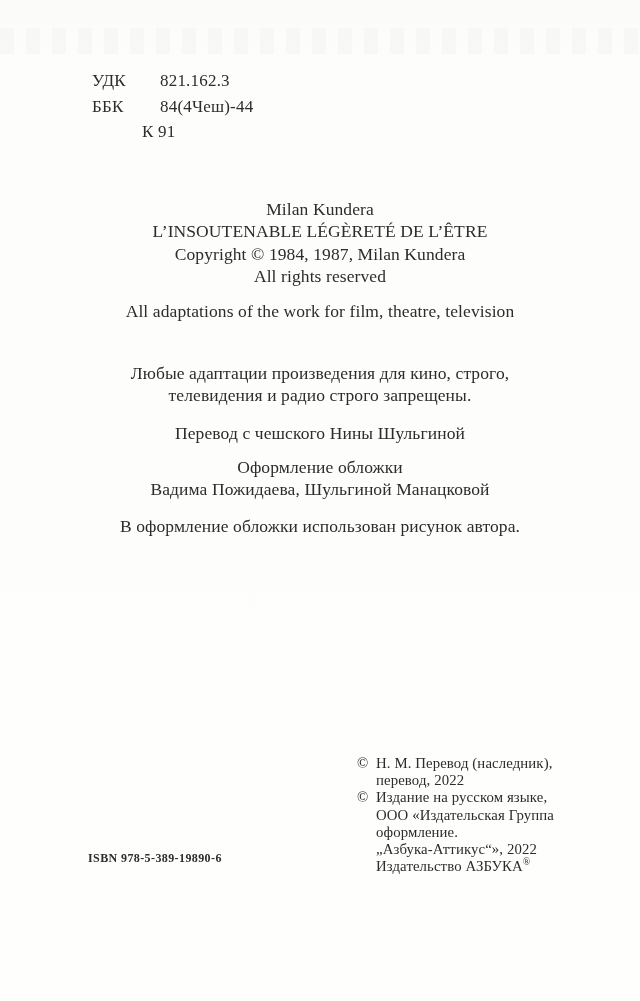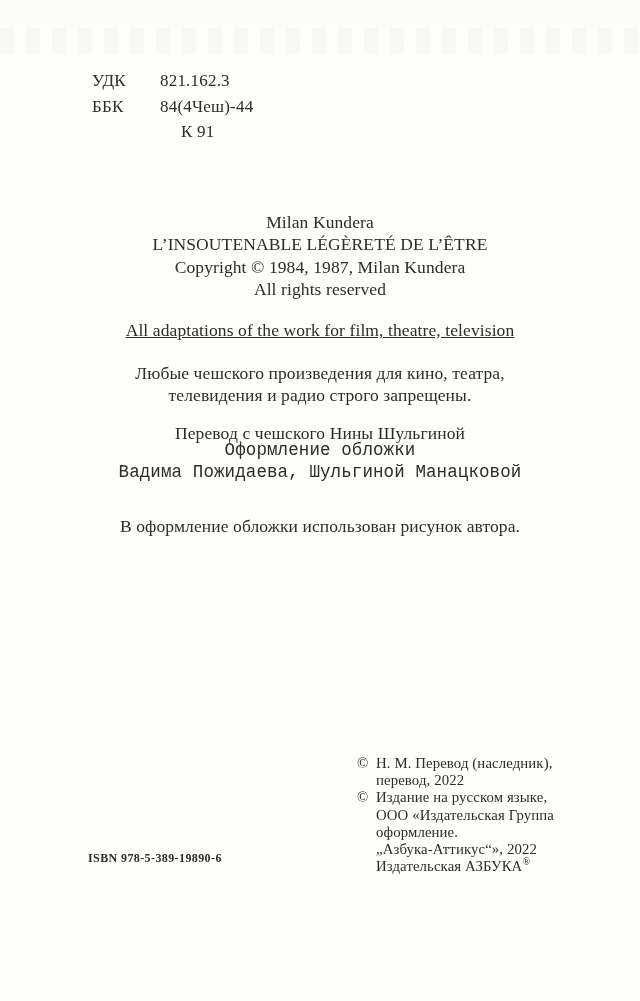--- a/index.html
+++ b/index.html
@@ -30,35 +30,35 @@
     position: absolute;
     left: 92px;
     top: 68px;
     font-size: 17px;
     line-height: 25.5px;
     letter-spacing: 0.2px;
     white-space: nowrap;
   }
   .cls-row { display: flex; }
   .cls-label { width: 68px; flex: none; }
-  .cls-indent { padding-left: 50px; text-align: center; }
+  .cls-indent { padding-left: 50px; }
   .centered {
     position: absolute;
     left: 0;
     width: 100%;
     text-align: center;
     font-size: 17.5px;
     line-height: 22.3px;
     letter-spacing: 0.1px;
   }
-  .title-block { top: 211px; }
-  .para-en { top: 319px; text-decoration: underline; }
+  .title-block { top: 198px; }
+  .para-en { top: 300px; }
   .para-ru { top: 362px; }
   .para-translation { top: 422px; }
-  .para-cover { top: 439px; font-family: Liberation Mono, monospace; }
+  .para-cover { top: 456px; }
   .para-art { top: 515px; }
   .copyright {
     position: absolute;
     left: 357px;
     top: 755px;
     font-size: 14.8px;
     line-height: 17.2px;
     letter-spacing: 0.1px;
     white-space: nowrap;
   }
@@ -103,21 +103,21 @@
     <div>L’INSOUTENABLE LÉGÈRETÉ DE L’ÊTRE</div>
     <div>Copyright © 1984, 1987, Milan Kundera</div>
     <div>All rights reserved</div>
   </div>
 
   <div class="centered para-en">
     <div>All adaptations of the work for film, theatre, television</div>
   </div>
 
   <div class="centered para-ru">
-    <div>Любые чешского произведения для кино, театра,</div>
+    <div>Любые адаптации произведения для кино, строго,</div>
     <div>телевидения и радио строго запрещены.</div>
   </div>
 
   <div class="centered para-translation">Перевод с чешского Нины Шульгиной</div>
 
   <div class="centered para-cover">
     <div>Оформление обложки</div>
     <div>Вадима Пожидаева, Шульгиной Манацковой</div>
   </div>
 
@@ -131,20 +131,20 @@
         <div>перевод, 2022</div>
       </div>
     </div>
     <div class="c-item">
       <span class="c-sym">©</span>
       <div>
         <div>Издание на русском языке,</div>
         <div>ООО «Издательская Группа</div>
         <div>оформление.</div>
         <div>„Азбука-Аттикус“», 2022</div>
-        <div><span>Издательская АЗБУКА</span><sup class="reg">®</sup></div>
+        <div><span>Издательство АЗБУКА</span><sup class="reg">®</sup></div>
       </div>
     </div>
   </div>
 
   <div class="isbn">ISBN 978-5-389-19890-6</div>
 
 </div>
 
 </body></html>

